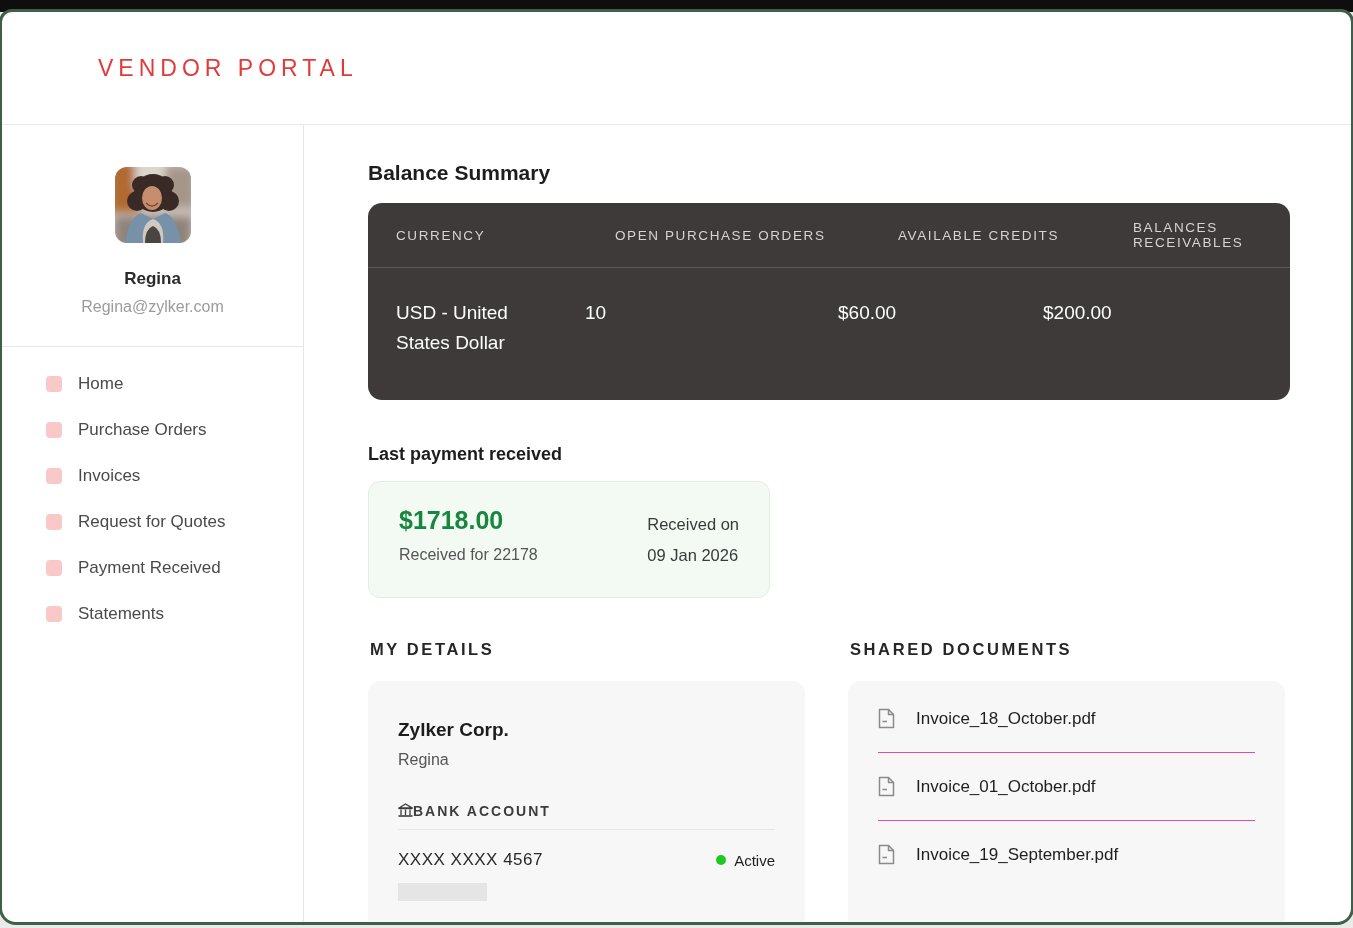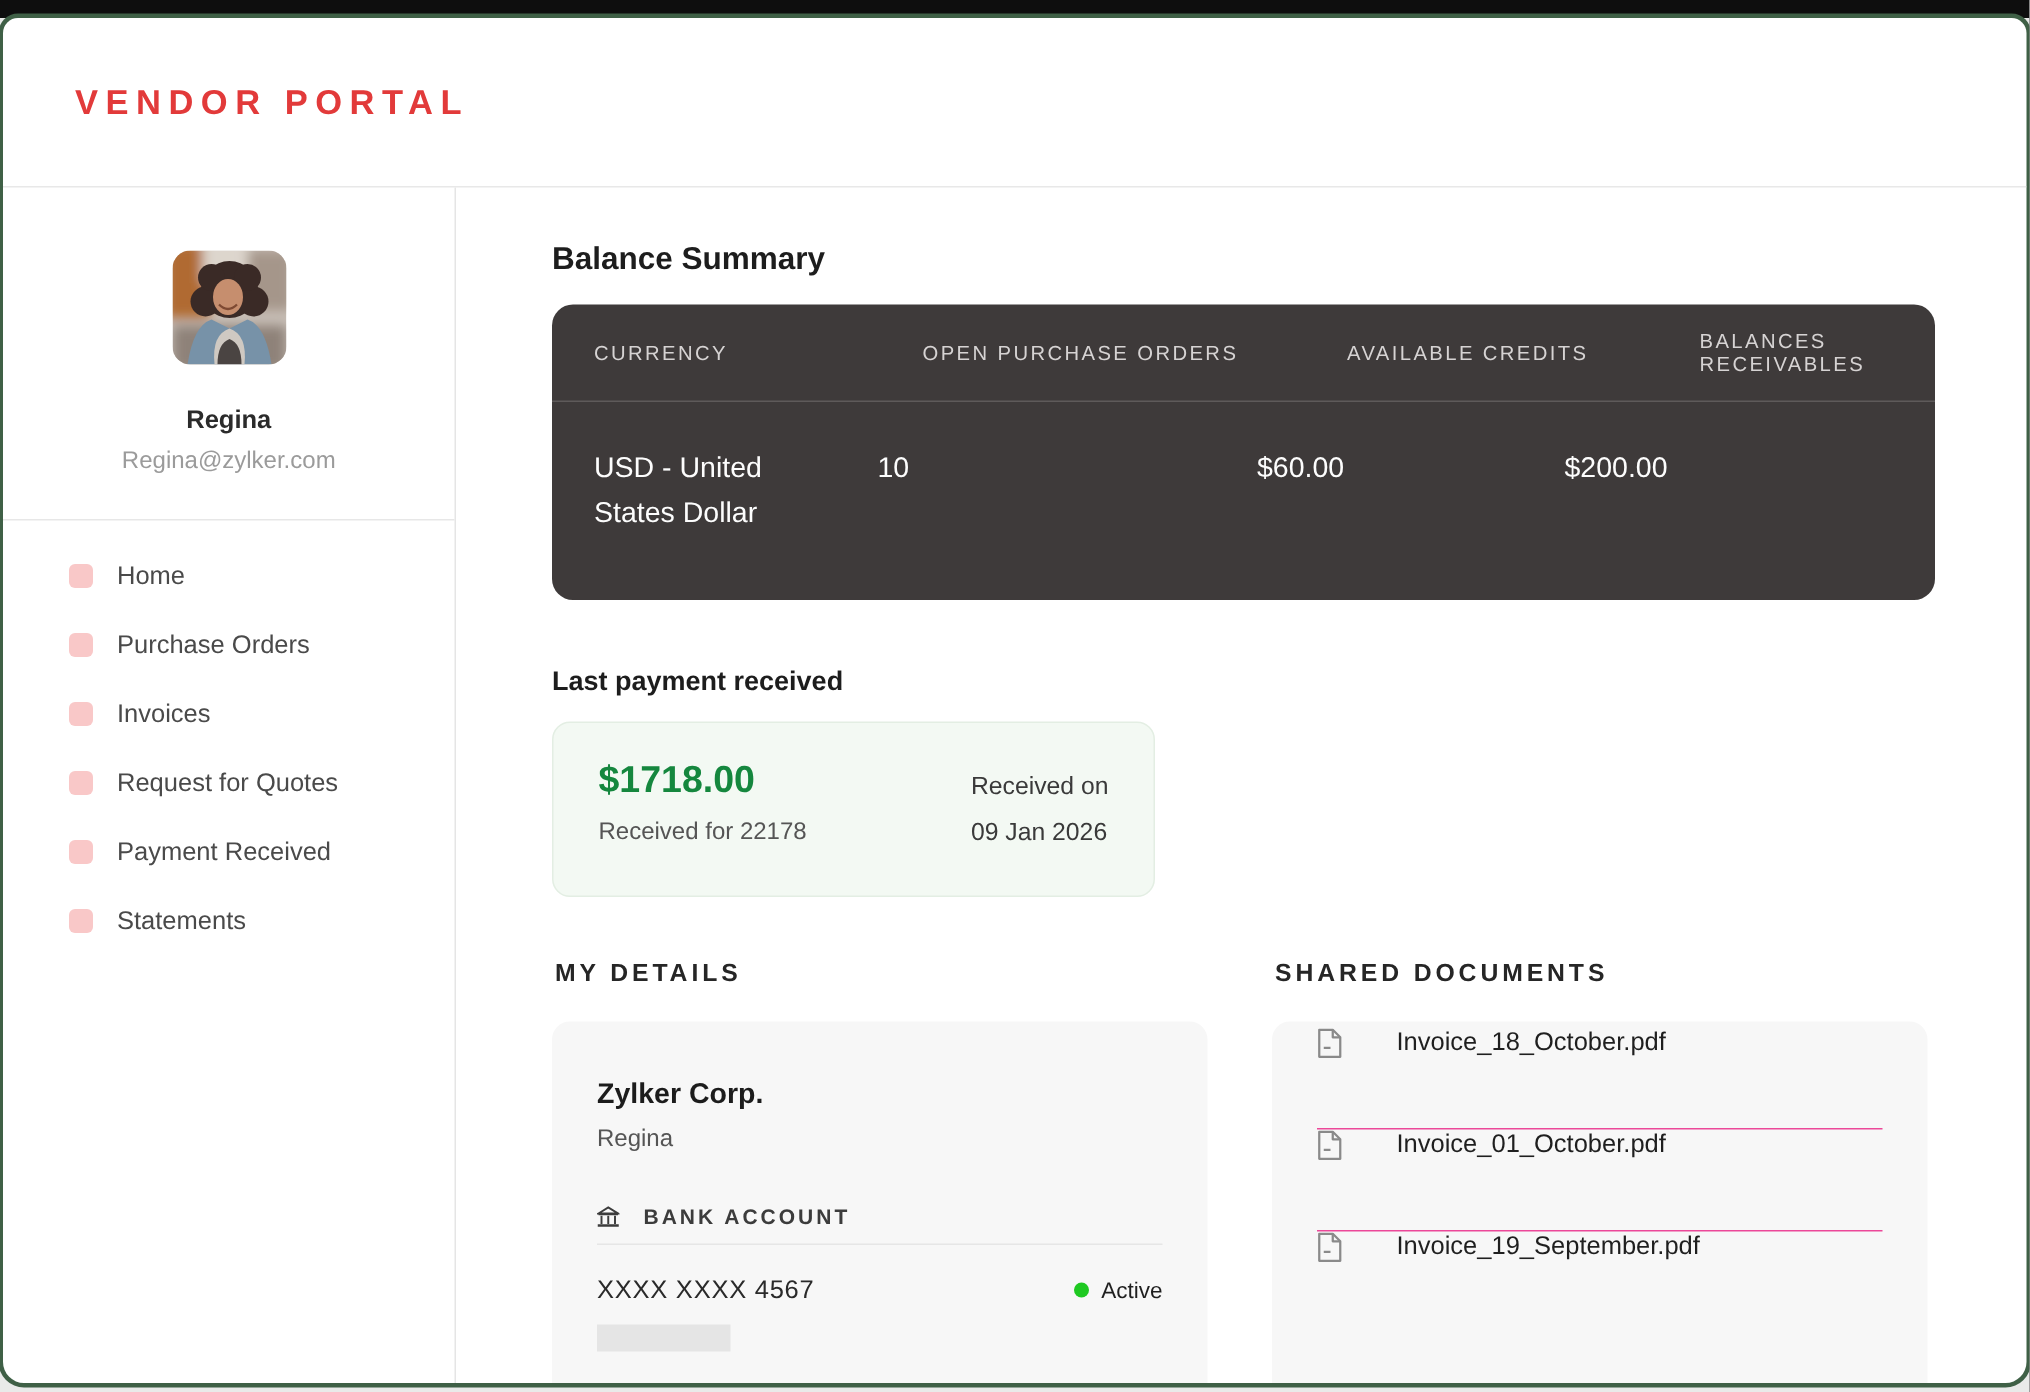--- a/index.html
+++ b/index.html
@@ -11,21 +11,21 @@
   }
   .page-bg{position:absolute;left:0;top:12px;width:1353px;height:916px;background:#e9eae9;}
   .app-card{
     position:absolute;left:2px;top:12px;width:1349px;height:910px;
     background:#ffffff;border-radius:10px 10px 14px 14px;
     box-shadow:0 0 0 3px #3f6046;
     overflow:hidden;
   }
   
   .app-header{height:113px;border-bottom:1px solid #e8e8e8;display:flex;align-items:center;box-sizing:border-box;}
-  .brand{margin-left:48px;color:#e23a3a;font-size:23px;font-weight:700;letter-spacing:5px;}
+  .brand{margin-left:96px;color:#e23a3a;font-size:23px;font-weight:400;letter-spacing:5px;}
   
   .app-body{display:flex;height:797px;}
   .sidebar{width:302px;min-width:302px;border-right:1px solid #e5e5e5;box-sizing:border-box;}
   .profile{height:222px;border-bottom:1px solid #e7e7e7;box-sizing:border-box;text-align:center;padding-top:42px;}
   .avatar{width:76px;height:76px;border-radius:12px;overflow:hidden;display:inline-block;}
   .profile-name{margin-top:22px;font-size:17px;font-weight:700;color:#2b2b2b;}
   .profile-email{margin-top:9px;font-size:16px;color:#9b9b9b;}
   .nav{padding-top:14px;}
   .nav-item{height:46px;display:flex;align-items:center;padding-left:44px;cursor:pointer;}
   .nav-bullet{width:16px;height:16px;border-radius:4px;background:#f9c8c8;margin-right:16px;flex:none;}
@@ -52,30 +52,30 @@
   .pay-right{font-size:16.5px;color:#3a3a3a;line-height:31px;padding-top:3px;}
   
   .cols{display:flex;gap:43px;margin-top:42px;}
   .col{width:437px;}
   .col-heading{font-size:16.5px;font-weight:700;letter-spacing:2.6px;color:#262626;margin:0 0 22px 2px;}
   .panel{background:#f7f7f7;border-radius:12px;box-sizing:border-box;}
   
   .details-panel{padding:38px 30px 30px 30px;height:260px;}
   .company{font-size:19px;font-weight:700;color:#1c1c1c;}
   .contact{margin-top:10px;font-size:16px;color:#555;}
-  .bank-label{margin-top:34px;display:flex;align-items:center;gap:16px;font-size:14px;font-weight:600;letter-spacing:2px;color:#3c3c3c;}
+  .bank-label{margin-top:34px;display:flex;gap:0;font-size:14px;font-weight:600;letter-spacing:2px;color:#3c3c3c;}
   .bank-divider{border-bottom:1px solid #e6e6e6;margin-top:10px;}
   .account-row{margin-top:20px;display:flex;justify-content:space-between;align-items:center;}
   .account-num{font-size:17px;color:#2a2a2a;letter-spacing:0.5px;}
   .status{display:flex;align-items:center;gap:8px;font-size:15px;color:#1f1f1f;text-align:right;}
   .status-dot{width:10px;height:10px;border-radius:50%;background:#1fc922;}
   .skeleton{width:89px;height:18px;background:#e5e5e5;margin-top:13px;}
   
   .docs-panel{padding:4px 0;height:260px;overflow:hidden;}
-  .doc-item{display:flex;align-items:flex-start;gap:36px;height:67px;padding:0 30px;cursor:pointer;}
+  .doc-item{display:flex;align-items:center;gap:21px;height:67px;padding:0 30px;cursor:pointer;}
   .doc-item + .doc-item{border-top:1px solid #ec4899;margin:0 30px;padding:0;height:67px;}
   .doc-name{font-size:17px;color:#1f1f1f;}
   .doc-icon{flex:none;display:flex;}
 </style>
 </head>
 <body>
 
 <div class="page-bg"></div>
 
 <div class="app-card">

